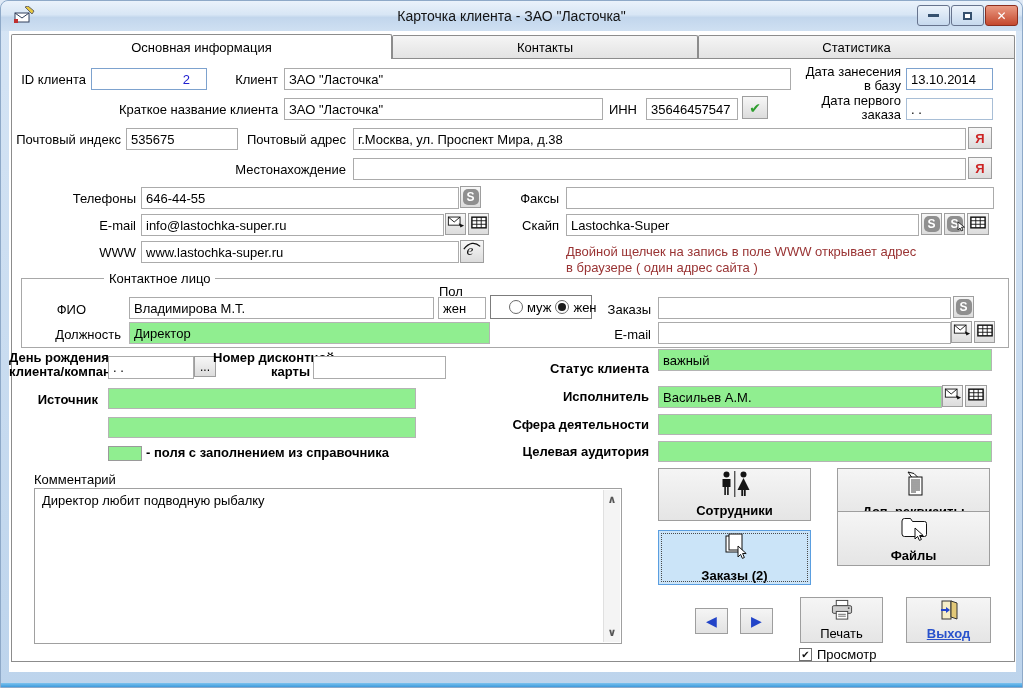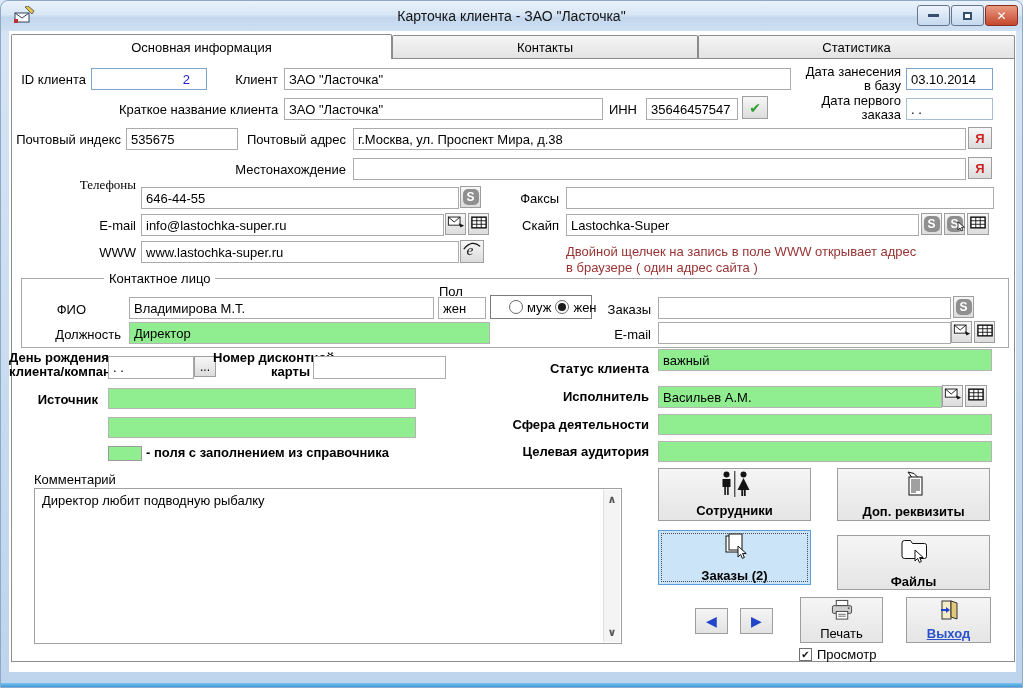--- a/index.html
+++ b/index.html
@@ -105,21 +105,21 @@
   </div>
   <div class="lbl" style="left:205px;top:71px;width:72px;">Клиент</div>
   <div class="fld" style="left:283px;top:67px;width:497px;height:18px;">
     <span>ЗАО "Ласточка"</span>
   </div>
   <div class="lbl two" style="left:798px;top:64px;width:102px;">
     <span>Дата занесения</span><br>
     <span>в базу</span>
   </div>
   <div class="fld bl" style="left:905px;top:67px;width:77px;height:18px;">
-    <span>03.10.2014</span>
+    <span>13.10.2014</span>
   </div>
 
   <div class="lbl" style="left:118px;top:101px;width:159px;">Краткое название клиента</div>
   <div class="fld" style="left:283px;top:97px;width:309px;height:18px;">
     <span>ЗАО "Ласточка"</span>
   </div>
   <div class="lbl" style="left:606px;top:101px;width:30px;">ИНН</div>
   <div class="fld" style="left:645px;top:97px;width:82px;height:18px;">
     <span>35646457547</span>
   </div>
@@ -147,21 +147,21 @@
   </div>
 
   <div class="lbl" style="left:232px;top:161px;width:113px;">Местонахождение</div>
   <div class="fld" style="left:352px;top:157px;width:603px;height:18px;">
     <span></span>
   </div>
   <div class="sbtn" style="left:967px;top:156px;width:24px;height:22px;">
     <span class="red-letter">Я</span>
   </div>
 
-  <div class="lbl" style="left:68px;top:176px;width:67px;font-family:Liberation Serif, serif;">Телефоны</div>
+  <div class="lbl" style="left:68px;top:190px;width:67px;">Телефоны</div>
   <div class="fld" style="left:140px;top:186px;width:308px;height:18px;">
     <span>646-44-55</span>
   </div>
   <div class="sbtn" style="left:459px;top:185px;width:21px;height:22px;">
     <span class="skype-badge">S</span>
   </div>
   <div class="lbl" style="left:510px;top:190px;width:48px;">Факсы</div>
   <div class="fld" style="left:565px;top:186px;width:418px;height:18px;">
     <span></span>
   </div>
@@ -391,21 +391,21 @@
   <div class="bigbtn hl" style="left:657px;top:529px;width:153px;height:55px;">
     <span>
       <svg width="30" height="30" viewBox="0 0 30 30">
         <rect x="6" y="4" width="13" height="16" fill="#fff" stroke="#111"></rect>
         <rect x="9" y="2" width="13" height="16" fill="#fff" stroke="#111"></rect>
         <path d="M18 14 v11 l2.6 -2.6 l1.8 4 l2 -0.9 l-1.8 -4 h3.6 z" fill="#fff" stroke="#111"></path>
       </svg>
     </span>
     <span>Заказы (2)</span>
   </div>
-  <div class="bigbtn" style="left:836px;top:534px;width:153px;height:55px;justify-content:space-between;">
+  <div class="bigbtn" style="left:836px;top:510px;width:153px;height:55px;">
     <span>
       <svg width="32" height="28" viewBox="0 0 32 28">
         <path d="M4 7 q0 -2.5 2.5 -2.5 h6 l2 3 h12 q2 0 2 2 v11 q0 2 -2 2 h-20 q-2.5 0 -2.5 -2.5 z" fill="#fff" stroke="#111"></path>
         <path d="M17 14 v11 l2.6 -2.6 l1.8 4 l2 -0.9 l-1.8 -4 h3.6 z" fill="#fff" stroke="#111"></path>
       </svg>
     </span>
     <span>Файлы</span>
   </div>
 
   <div class="navbtn" style="left:694px;top:607px;">

